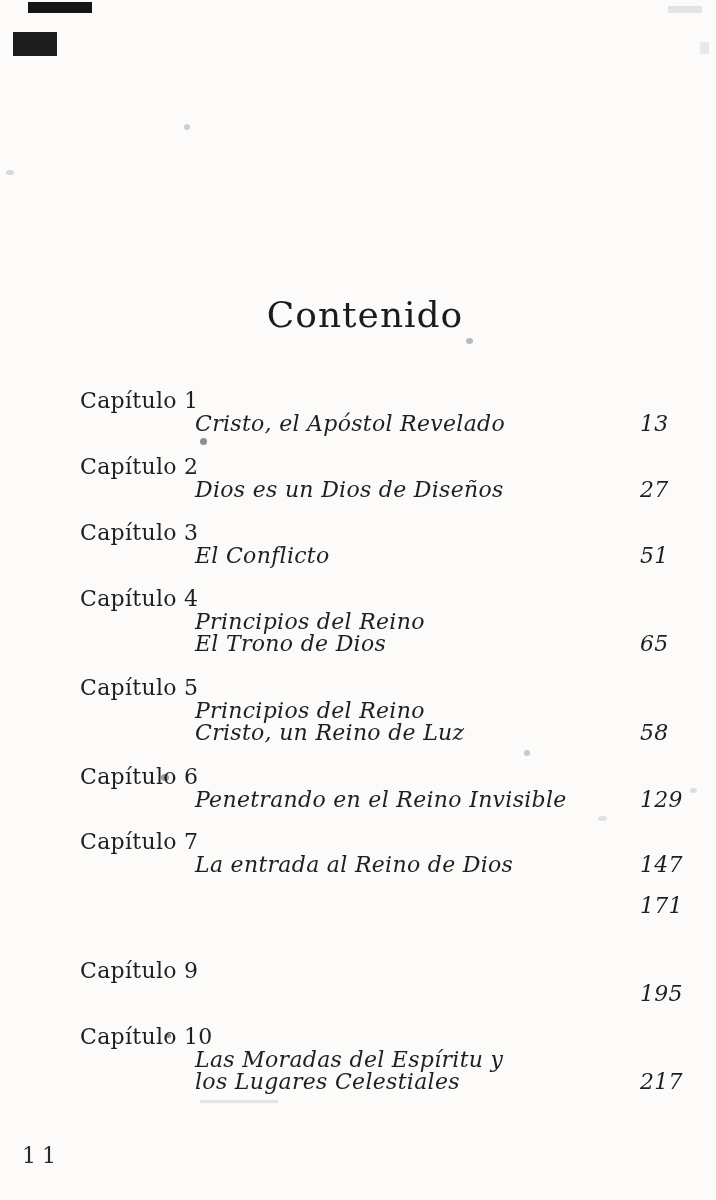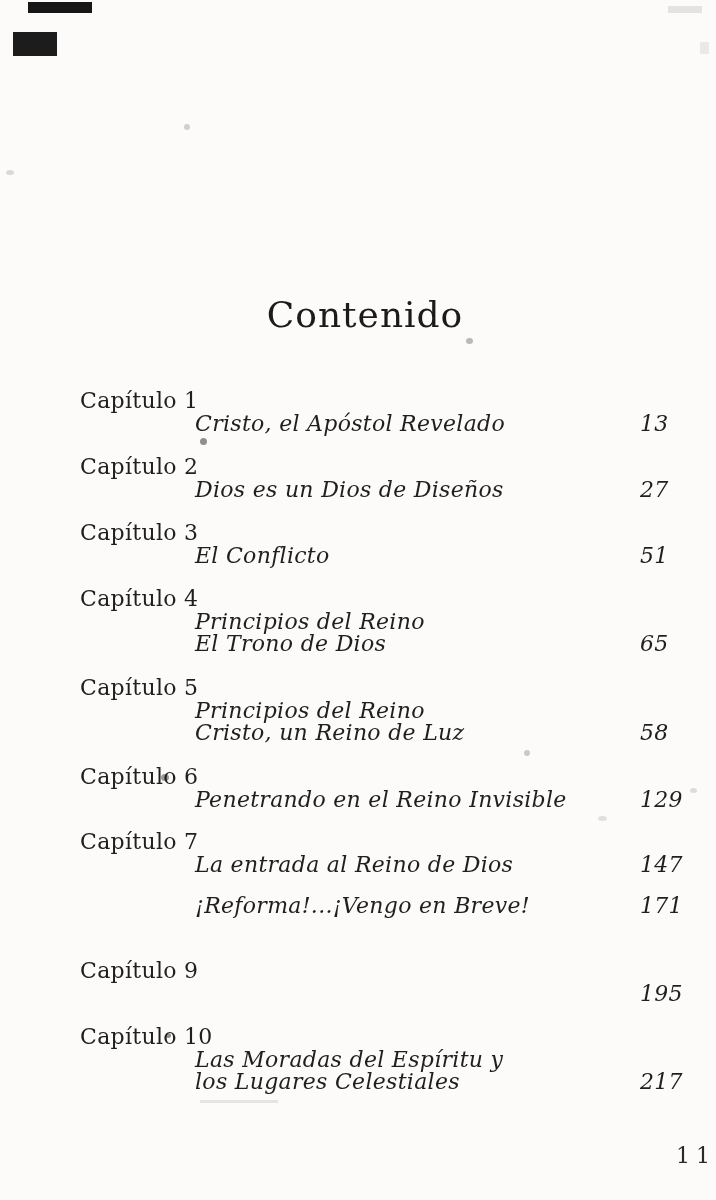--- a/index.html
+++ b/index.html
@@ -55,21 +55,21 @@
     left: 445px; 
     top: 0;
   }
   .folio {
     position: absolute;
     top: 1143px;
     left: 0;
     width: 716px;
     box-sizing: border-box;
     padding-left: 22px;
-    text-align: right;
+    text-align: left;
     font-size: 22px;
     letter-spacing: 6px;
     color: #2a2a2a;
   }
   .artifact {
     position: absolute;
   }
   .a-bar1 { left: 28px;  top: 2px;    width: 64px; height: 11px; background: #161616; }
   .a-bar2 { left: 13px;  top: 32px;   width: 44px; height: 24px; background: #1c1c1c; }
   .a-dash-tr1 { left: 668px; top: 6px;   width: 34px; height: 7px;  background: #e3e3e3; }
@@ -132,21 +132,21 @@
       </div>
       <div class="chapter" style="top: 765px;">
         <div class="chapter-label">Capítulo 6</div>
         <div class="line-row"><span>Penetrando en el Reino Invisible</span><span class="chapter-page-num">129</span></div>
       </div>
       <div class="chapter" style="top: 830px;">
         <div class="chapter-label">Capítulo 7</div>
         <div class="line-row"><span>La entrada al Reino de Dios</span><span class="chapter-page-num">147</span></div>
       </div>
       <div class="chapter" style="top: 895px;">
-        <div class="line-row"><span>¡Reforma!...¡Vengo en Breve!</span><span class="chapter-page-num">171</span></div>
+        <div class="line-row"><span class="chapter-page-num">171</span></div>
       </div>
       <div class="chapter" style="top: 959px;">
         <div class="chapter-label">Capítulo 9</div>
         <div class="line-row"><span class="chapter-page-num">195</span></div>
       </div>
       <div class="chapter" style="top: 1025px;">
         <div class="chapter-label">Capítulo 10</div>
         <div class="line-row"><span>Las Moradas del Espíritu y</span></div>
         <div class="line-row"><span>los Lugares Celestiales</span><span class="chapter-page-num">217</span></div>
       </div>

